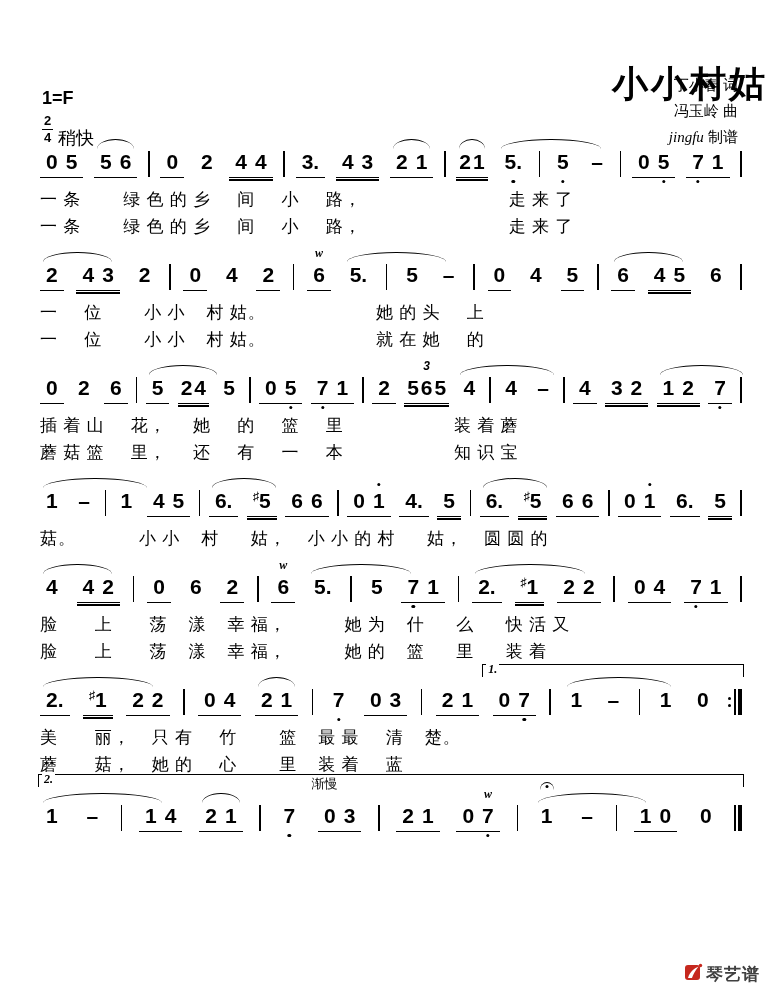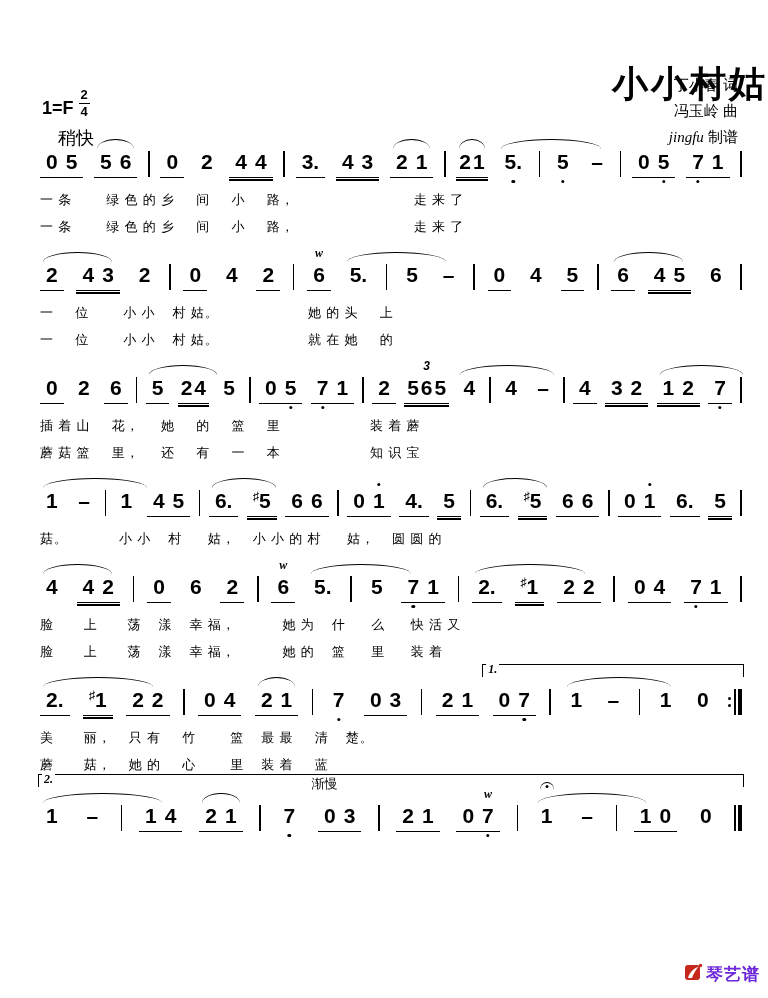--- a/index.html
+++ b/index.html
@@ -1,21 +1,21 @@
 <!DOCTYPE html>
 <html><head>
 <meta charset="utf-8">
 <style>
   html,body{margin:0;padding:0;}
   body{width:768px;height:998px;background:#fff;position:relative;overflow:hidden;
        font-family:"Liberation Sans",sans-serif;color:#000;}
   .title{position:absolute;top:60px;left:0;right:0;text-align:right;
          font-size:36px;font-weight:bold;letter-spacing:3px;}
   .key{position:absolute;left:42px;top:88px;font-size:18px;font-weight:bold;
-       display:flex;align-items:flex-end;gap:5px;}
+       display:flex;align-items:flex-start;gap:5px;flex-direction:column;}
   .frac{display:inline-flex;flex-direction:column;align-items:center;
         font-size:13px;font-weight:bold;line-height:1.05;}
   .frac .fline{width:11px;height:1.6px;background:#000;margin:1px 0;}
   .tempo{position:absolute;left:58px;top:126px;font-size:18px;}
   .credits{position:absolute;right:30px;top:72px;text-align:right;font-size:15px;line-height:26px;}
   .credits .jf{font-style:italic;font-family:"Liberation Serif",serif;}
 
   #music{position:absolute;left:40px;right:26px;top:150px;}
   .m-line{position:relative;margin-bottom:23px;}
   .m-line.l7{margin-top:26px;}
@@ -41,21 +41,21 @@
   .ferm{position:absolute;top:-22px;left:50%;transform:translateX(-50%);width:14px;height:7px;
         border-top:1.8px solid #000;border-radius:50% 50% 0 0/100% 100% 0 0;}
   .ferm::after{content:"";position:absolute;left:50%;top:2px;transform:translateX(-50%);
                width:3px;height:3px;border-radius:50%;background:#000;}
   .bl{display:inline-flex;align-items:center;height:26px;margin-top:1px;}
   .bl.sgl{width:1.5px;background:#000;}
   .bl .thin{width:1.5px;height:26px;background:#000;}
   .bl .thick{width:4px;height:26px;background:#000;margin-left:2px;}
   .bl .dots{display:flex;flex-direction:column;justify-content:center;gap:4px;margin-right:3px;height:26px;}
   .bl .dots i{width:3.2px;height:3.2px;border-radius:50%;background:#000;}
-  .lyric{font-size:13px;line-height:27px;white-space:pre;letter-spacing:1px;
+  .lyric{font-size:17px;line-height:27px;white-space:pre;letter-spacing:1px;
          font-family:"Liberation Serif",serif;margin-top:8px;}
   .lyric + .lyric{margin-top:0;}
   .volta{position:absolute;height:12px;border-top:1.6px solid #000;
          border-left:1.6px solid #000;border-right:1.6px solid #000;}
   .l6 .volta{left:63%;right:-2px;top:-24px;}
   .l7 .volta{left:-2px;right:-2px;top:-30px;}
   .vlab{position:absolute;left:3px;top:-3px;font:italic bold 12px "Liberation Serif",serif;
         background:#fff;padding:0 2px;}
   .logo{position:absolute;right:8px;bottom:12px;display:flex;align-items:center;gap:2px;}
   .logo-text{font-size:17px;font-weight:bold;letter-spacing:1px;}
@@ -551,14 +551,14 @@
   </div>
 
 <div class="logo">
   <span>
     <svg width="20" height="20" viewBox="0 0 20 20">
       <rect x="1" y="3" width="15" height="15" rx="3" fill="#c6281e"></rect>
       <path d="M4 16 C6 9 11 6 14.5 4.5 C11 9 9 13 8 16 Z" fill="#ffffff"></path>
       <circle cx="16.5" cy="3.5" r="1.7" fill="#c6281e"></circle>
     </svg>
   </span>
-  <span class="logo-text" style="color: #6d28d9;">琴艺谱</span>
+  <span class="logo-text" style="color: #404040;">琴艺谱</span>
 </div>
 
 </body></html>

